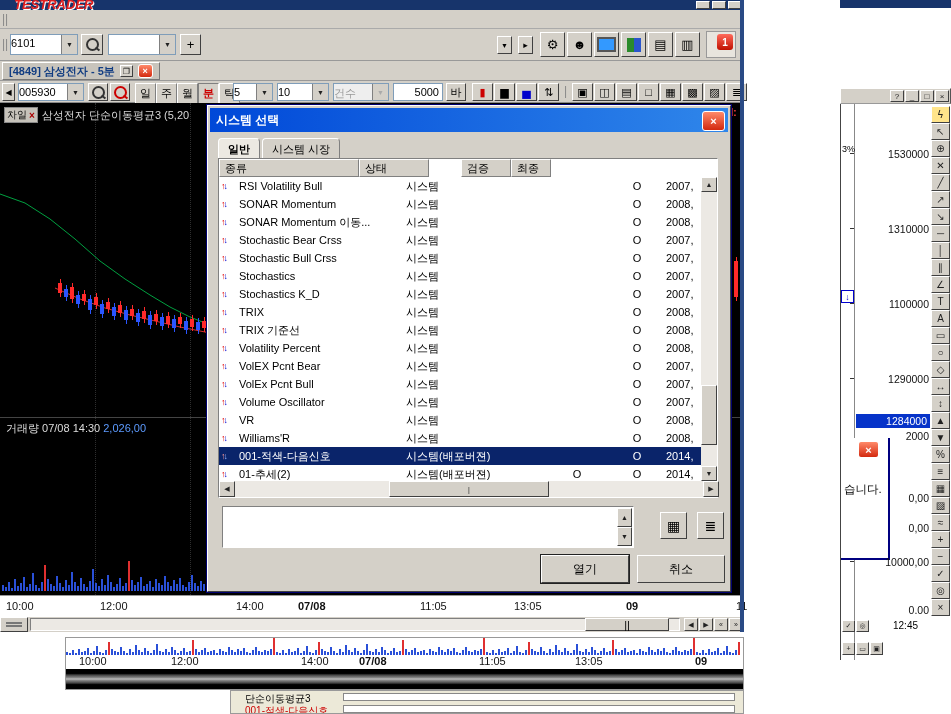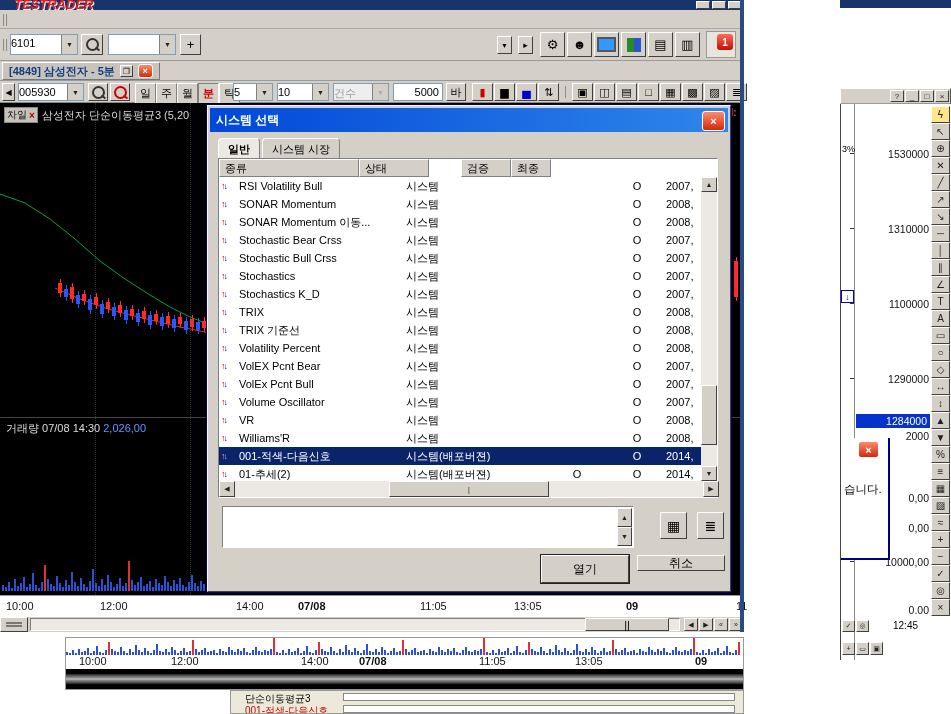--- a/index.html
+++ b/index.html
@@ -769,21 +769,21 @@
       </div>
     </div>
     <div class="abs btn" style="left:452px;top:406px;width:27px;height:27px;font-size:14px">
         <span>▦</span>
       </div>
     <div class="abs btn" style="left:489px;top:406px;width:27px;height:27px;font-size:14px">
         <span>≣</span>
       </div>
 
     <div class="abs btn" style="left:333px;top:449px;width:88px;height:28px;font-size:12px;outline:1px solid #222">열기</div>
-    <div class="abs btn" style="left:429px;top:449px;width:88px;height:16px;font-size:12px">취소</div>
+    <div class="abs btn" style="left:429px;top:449px;width:88px;height:28px;font-size:12px">취소</div>
   </div>
 
   <div class="abs" style="left:840px;top:0;width:111px;height:8px;background:#17346b"></div>
   <div class="abs silver" style="left:840px;top:88px;width:111px;height:16px;border:1px solid;border-color:#fff #555 #999 #fff;display:flex;justify-content:flex-end;align-items:center;gap:1px;padding-right:1px">
     <span id="right-caption-btns" style="display:flex;gap:1px">
         <div class="sb-btn" style="width: 14px; height: 12px; font-size: 8px;">?</div>
         <div class="sb-btn" style="width: 14px; height: 12px; font-size: 8px;">_</div>
         <div class="sb-btn" style="width: 14px; height: 12px; font-size: 8px;">□</div>
         <div class="sb-btn" style="width: 14px; height: 12px; font-size: 8px;">×</div>
       </span>

